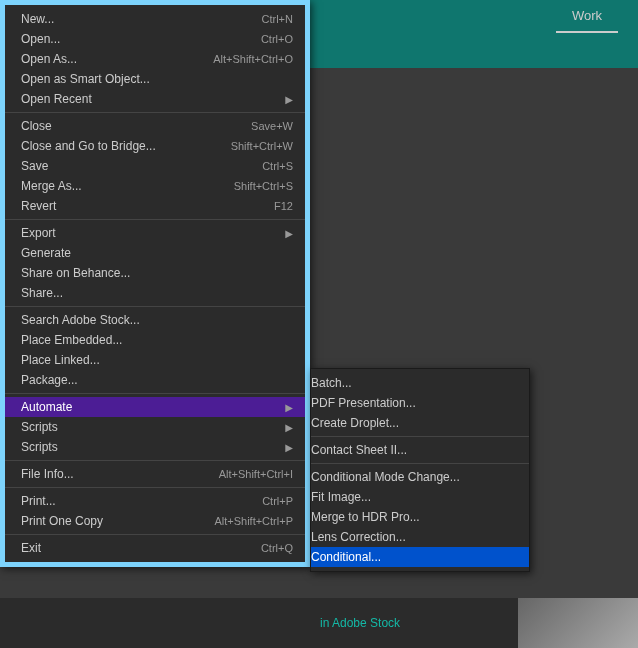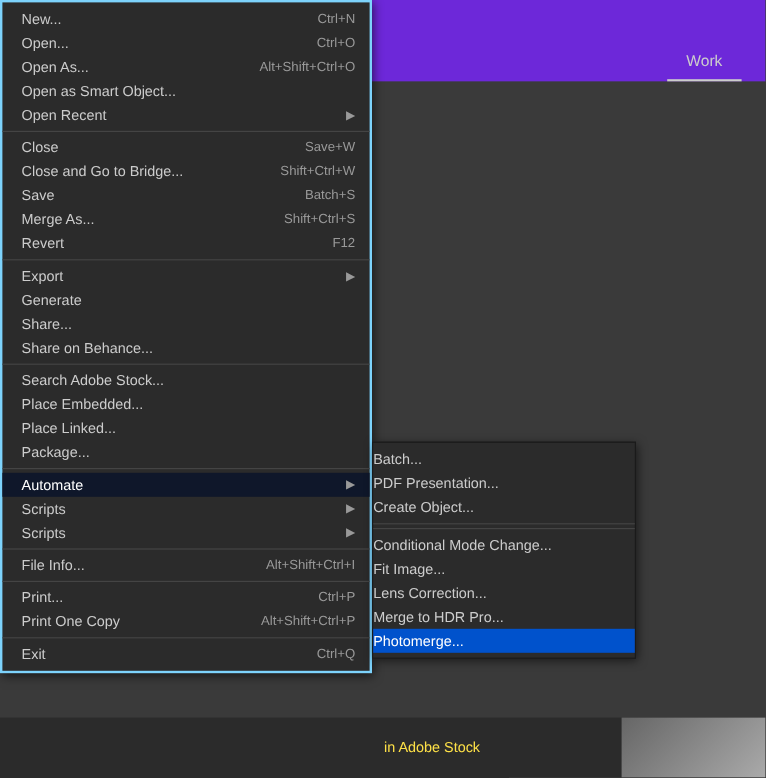--- a/index.html
+++ b/index.html
@@ -11,23 +11,23 @@
       font-size: 12px;
       overflow: hidden;
       position: relative;
     }
 
     
     .top-bar {
       position: absolute;
       top: 0; left: 0; right: 0;
       height: 68px;
-      background: #6d28d9;
+      background: #0f766e;
       display: flex;
-      align-items: flex-end;
+      align-items: flex-start;
       justify-content: flex-end;
       padding-right: 20px;
     }
 
     .ps-logo {
       position: absolute;
       left: 0; top: 0;
       width: 40px;
       height: 68px;
       background: #001d34;
@@ -54,39 +54,39 @@
       background: #3a3a3a;
     }
 
     
     .dropdown-menu {
       position: absolute;
       top: 0;
       left: 0;
       width: 310px;
       background: #2b2b2b;
-      border: 2px solid #7dd3fc;
+      border: 5px solid #7dd3fc;
       box-shadow: 2px 2px 8px rgba(0,0,0,0.6);
       z-index: 10;
       padding: 4px 0;
     }
 
     .menu-item {
       display: flex;
       align-items: center;
       justify-content: space-between;
       padding: 3px 12px 3px 16px;
       color: #cccccc;
       cursor: pointer;
       white-space: nowrap;
       min-height: 20px;
     }
 
     .menu-item.highlighted {
-      background: #0f172a;
+      background: #4c1d95;
       color: #fff;
     }
 
     .menu-item .shortcut {
       color: #999;
       font-size: 11px;
       margin-left: 12px;
     }
 
     .menu-item .arrow {
@@ -124,21 +124,21 @@
 
     
     .bottom-bar {
       position: absolute;
       bottom: 0; left: 0; right: 0;
       height: 50px;
       background: #2b2b2b;
       display: flex;
       align-items: center;
       padding-left: 320px;
-      color: #fde047;
+      color: #14b8a6;
       font-size: 12px;
     }
 
     .adobe-stock-thumb {
       position: absolute;
       right: 0;
       bottom: 0;
       width: 120px;
       height: 50px;
       background: #555;
@@ -182,45 +182,45 @@
   <div class="menu-item">
     <span>Close</span>
     <span class="shortcut">Save+W</span>
   </div>
   <div class="menu-item">
     <span>Close and Go to Bridge...</span>
     <span class="shortcut">Shift+Ctrl+W</span>
   </div>
   <div class="menu-item">
     <span>Save</span>
-    <span class="shortcut">Batch+S</span>
+    <span class="shortcut">Ctrl+S</span>
   </div>
   <div class="menu-item">
     <span>Merge As...</span>
     <span class="shortcut">Shift+Ctrl+S</span>
   </div>
   <div class="menu-item">
     <span>Revert</span>
     <span class="shortcut">F12</span>
   </div>
 
   <div class="menu-separator"></div>
 
   <div class="menu-item">
     <span>Export</span>
     <span class="arrow">▶</span>
   </div>
   <div class="menu-item">
     <span>Generate</span>
   </div>
   <div class="menu-item">
+    <span>Share on Behance...</span>
+  </div>
+  <div class="menu-item">
     <span>Share...</span>
-  </div>
-  <div class="menu-item">
-    <span>Share on Behance...</span>
   </div>
 
   <div class="menu-separator"></div>
 
   <div class="menu-item">
     <span>Search Adobe Stock...</span>
   </div>
   <div class="menu-item">
     <span>Place Embedded...</span>
   </div>
@@ -273,37 +273,40 @@
 </div>
 
 <div class="submenu">
   <div class="menu-item">
     <span>Batch...</span>
   </div>
   <div class="menu-item">
     <span>PDF Presentation...</span>
   </div>
   <div class="menu-item">
-    <span>Create Object...</span>
-  </div>
-  <div class="menu-separator"></div>
+    <span>Create Droplet...</span>
+  </div>
+  <div class="menu-separator"></div>
+  <div class="menu-item">
+    <span>Contact Sheet II...</span>
+  </div>
   <div class="menu-separator"></div>
   <div class="menu-item">
     <span>Conditional Mode Change...</span>
   </div>
   <div class="menu-item">
     <span>Fit Image...</span>
   </div>
   <div class="menu-item">
+    <span>Merge to HDR Pro...</span>
+  </div>
+  <div class="menu-item">
     <span>Lens Correction...</span>
   </div>
-  <div class="menu-item">
-    <span>Merge to HDR Pro...</span>
-  </div>
   <div class="menu-item photomerge-hover" style="background:#0052cc; color:#fff;">
-    <span>Photomerge...</span>
+    <span>Conditional...</span>
   </div>
 </div>
 
 <div class="bottom-bar">
   <span>in Adobe Stock</span>
   <div class="adobe-stock-thumb" style="background: linear-gradient(135deg, #666 0%, #888 50%, #aaa 100%);"></div>
 </div>
 
 </body></html>

